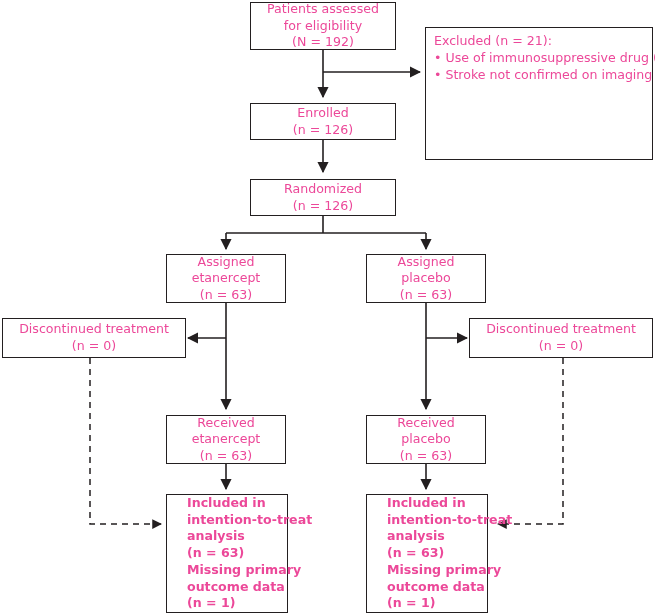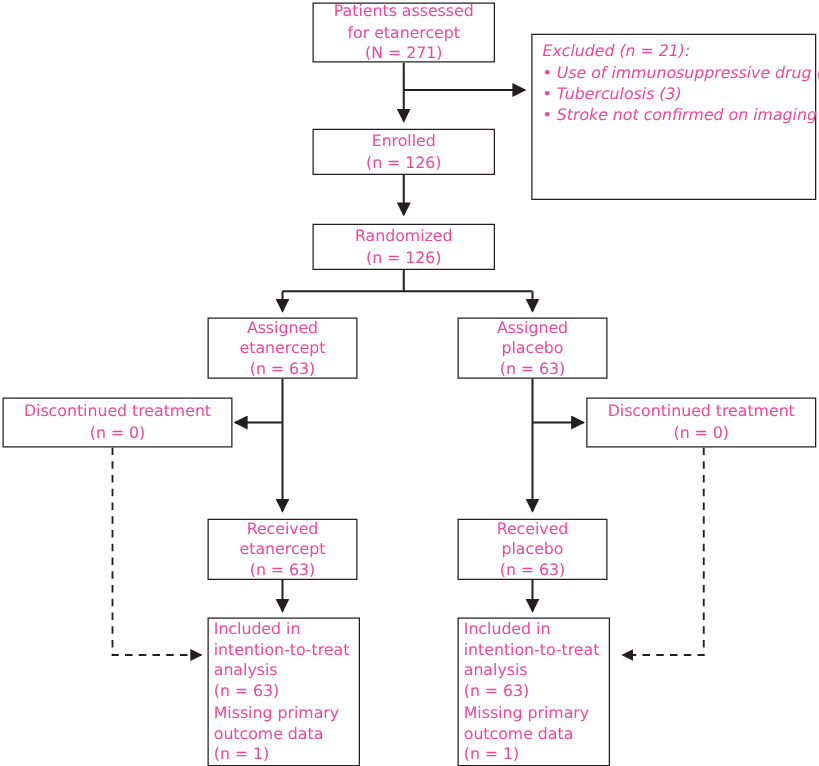--- a/index.html
+++ b/index.html
@@ -40,30 +40,30 @@
     justify-content: center;
     z-index: 2;
   }
   .node.center {
     align-items: center;
     text-align: center;
   }
   .node.left {
     align-items: flex-start;
     text-align: left;
-    padding-left: 4px;
+    padding-left: 20px;
     padding-right: 4px;
+    font-weight: bold;
   }
   .node .line { white-space: pre; }
   .node.excluded {
     padding: 5px 7px 5px 8px;
     justify-content: flex-start;
     font-size: 12.6px;
     line-height: 1.345;
-    font-style: italic;
   }
   .node.excluded .line { white-space: nowrap; }
   .gap { height: 11px; }
 </style>
 </head>
 <body>
 
 <div id="diagram">
 
   <svg id="edges" viewBox="0 0 655 613" width="655" height="613">
@@ -100,28 +100,27 @@
     <g fill="none" stroke="#231f20" stroke-width="1.5" stroke-dasharray="6 5">
 
       <path d="M 90 358 L 90 524 L 161 524" marker-end="url(#arrowd)"></path>
 
       <path d="M 563 358 L 563 524 L 498 524" marker-end="url(#arrowd)"></path>
     </g>
   </svg>
 
   <div class="node center" style="left:250px; top:2px; width:146px; height:48px;">
     <span class="line">Patients assessed</span>
-    <span class="line">for etanercept</span>
-    <span class="line">(N = 271)</span>
+    <span class="line">for eligibility</span>
+    <span class="line">(N = 192)</span>
   </div>
 
   <div class="node excluded" style="left:425px; top:27px; width:228px; height:133px;">
     <span class="line">Excluded (n = 21):</span>
     <span class="line">• Use of immunosuppressive drug (1)</span>
-    <span class="line">• Tuberculosis (3)</span>
     <span class="line">• Stroke not confirmed on imaging (1)</span>
   </div>
 
   <div class="node center" style="left:250px; top:103px; width:146px; height:37px;">
     <span class="line">Enrolled</span>
     <span class="line">(n = 126)</span>
   </div>
 
   <div class="node center" style="left:250px; top:179px; width:146px; height:37px;">
     <span class="line">Randomized</span>

